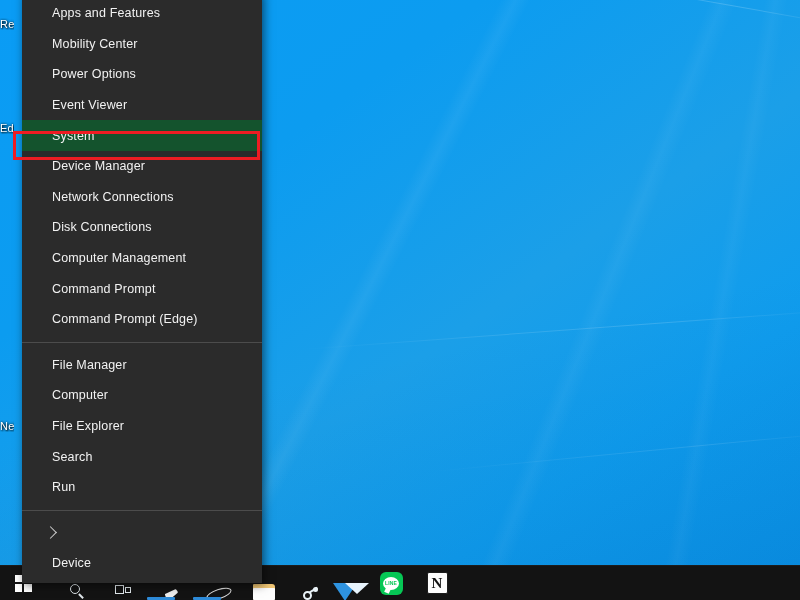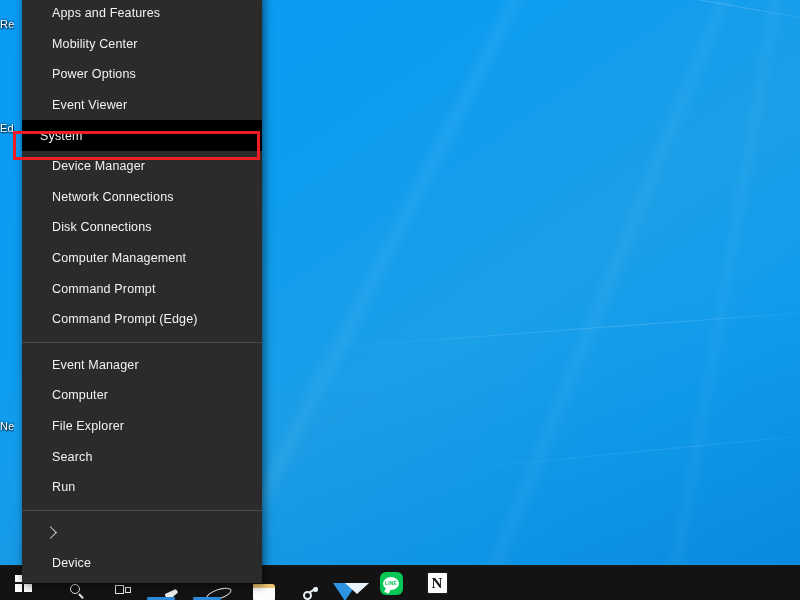--- a/index.html
+++ b/index.html
@@ -134,21 +134,21 @@
     height:30.6px;
     display:flex; align-items:center;
     padding-left:24px; padding-right:14px;
     color:#f2f2f2;
     font-size:12.5px;
     letter-spacing:.15px;
     white-space:nowrap;
     position:relative;
   }
   .menu-item .mi-label { flex:1 1 auto;margin-left:6px; }
-  .menu-item.selected { background:#000000;padding-left:12px; }
+  .menu-item.selected { background:#14532d; }
   .menu-sep { height:1px; background:#4c4c4c; margin:7px 0 7px 0; }
   .chev {
     width:9px; height:9px;
     border-top:1.4px solid #cfcfcf;
     border-right:1.4px solid #cfcfcf;
     transform:rotate(45deg);
     flex:0 0 auto;
     margin-right:2px;
   }
 
@@ -208,21 +208,21 @@
         <span class="mi-label">Computer Management</span>
       </div>
       <div class="menu-item">
         <span class="mi-label">Command Prompt</span>
       </div>
       <div class="menu-item">
         <span class="mi-label">Command Prompt (Edge)</span>
       </div>
       <div class="menu-sep"></div>
       <div class="menu-item">
-        <span class="mi-label">Event Manager</span>
+        <span class="mi-label">File Manager</span>
       </div>
       <div class="menu-item">
         <span class="mi-label">Computer</span>
       </div>
       <div class="menu-item">
         <span class="mi-label">File Explorer</span>
       </div>
       <div class="menu-item">
         <span class="mi-label">Search</span>
       </div>

